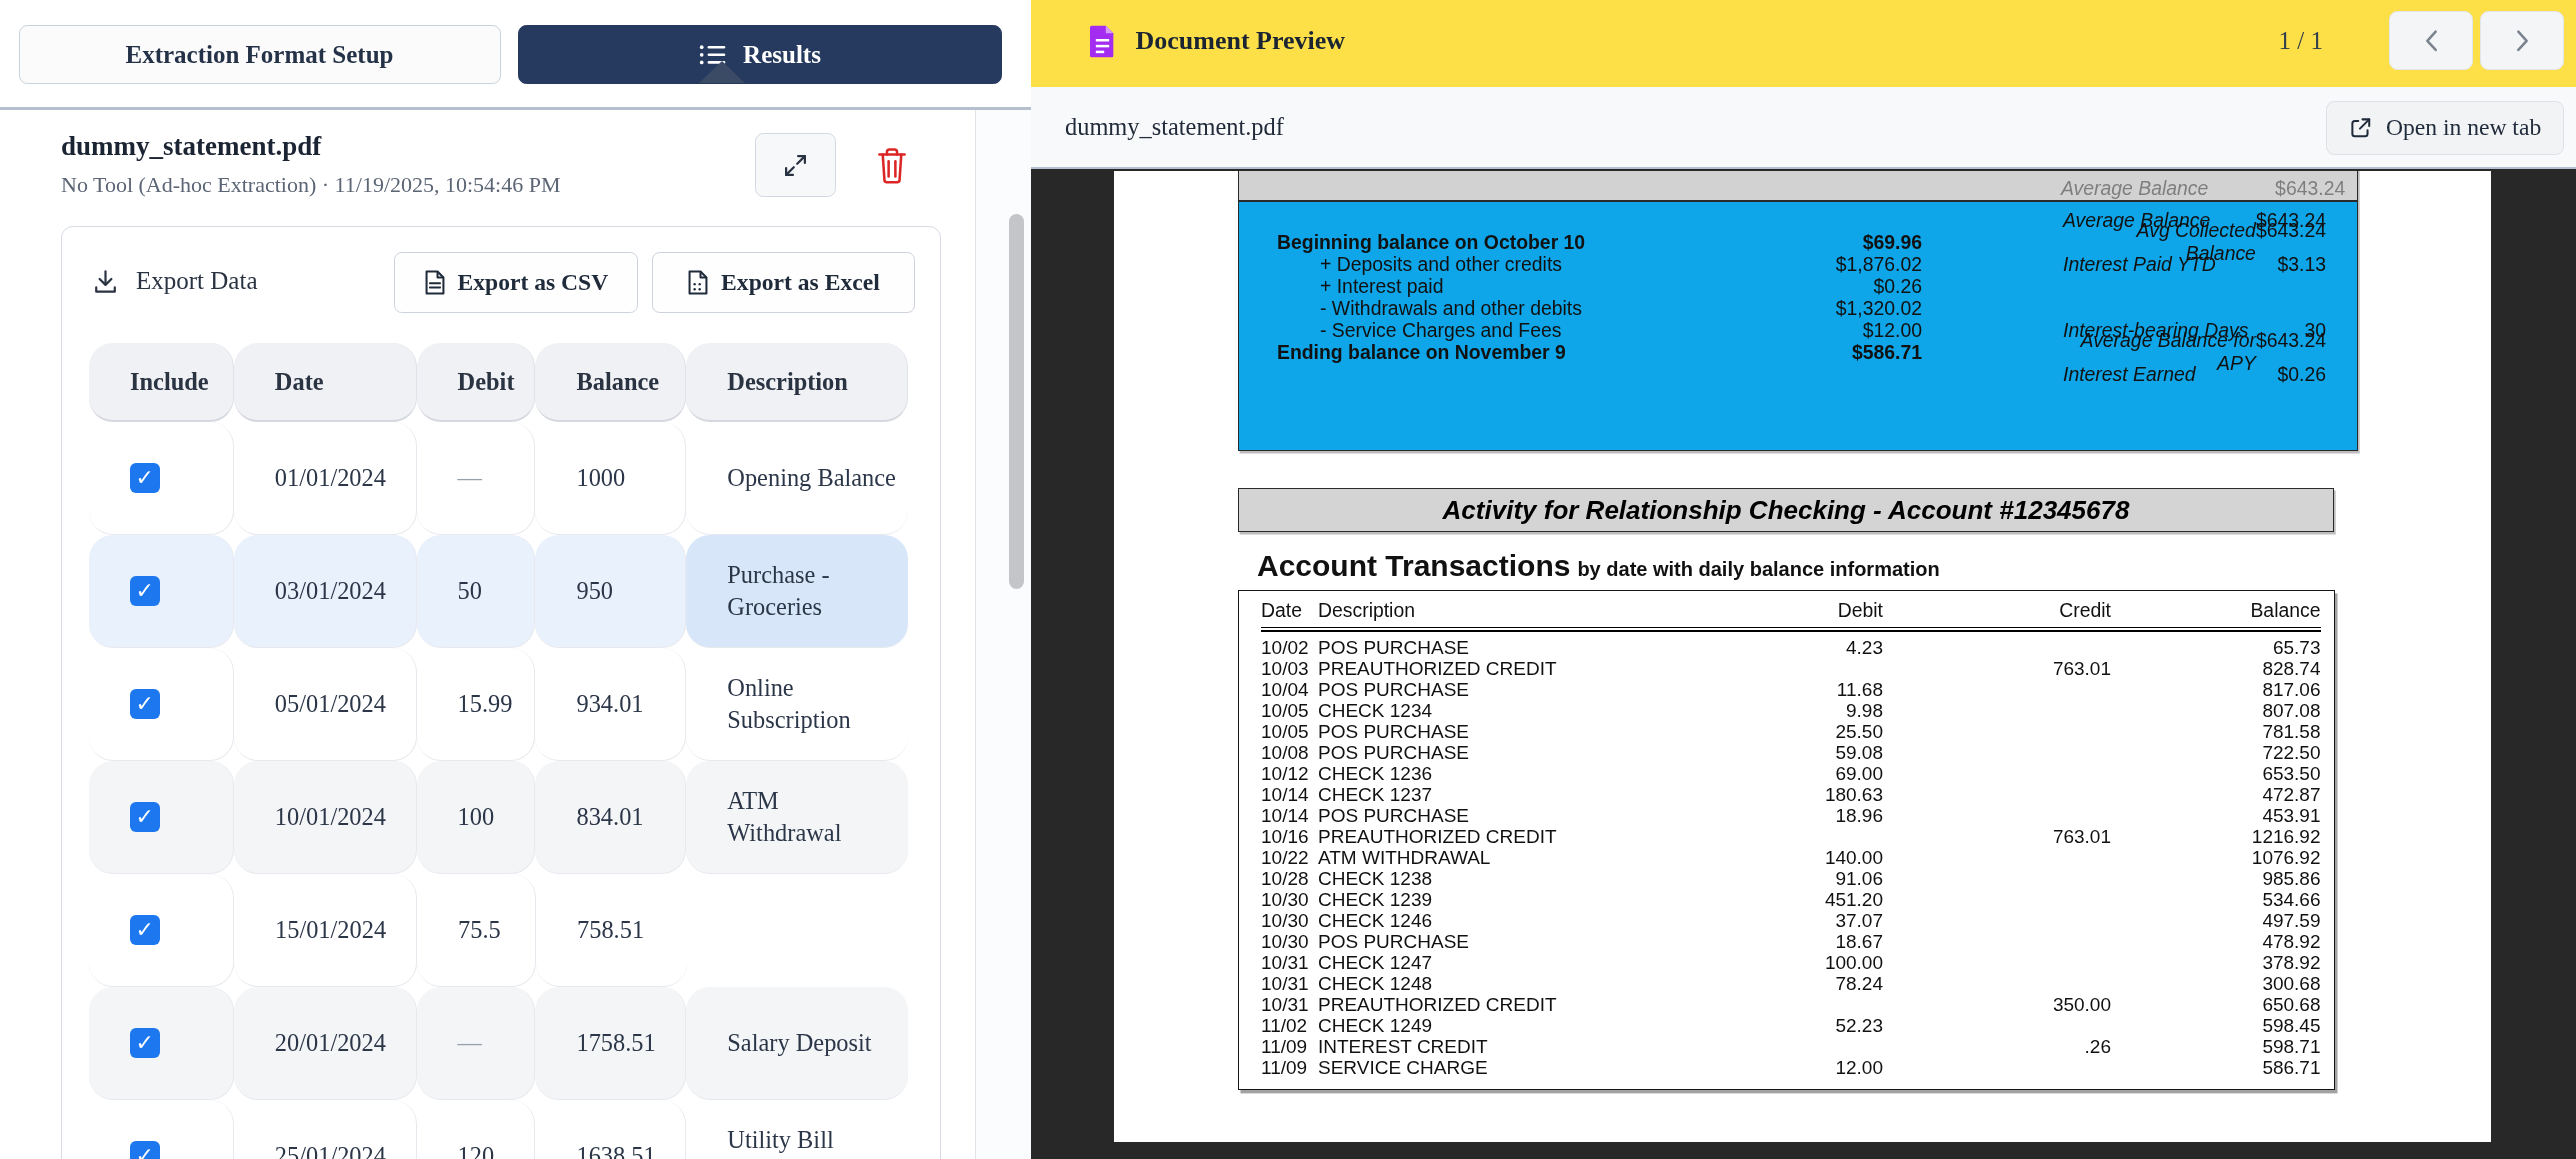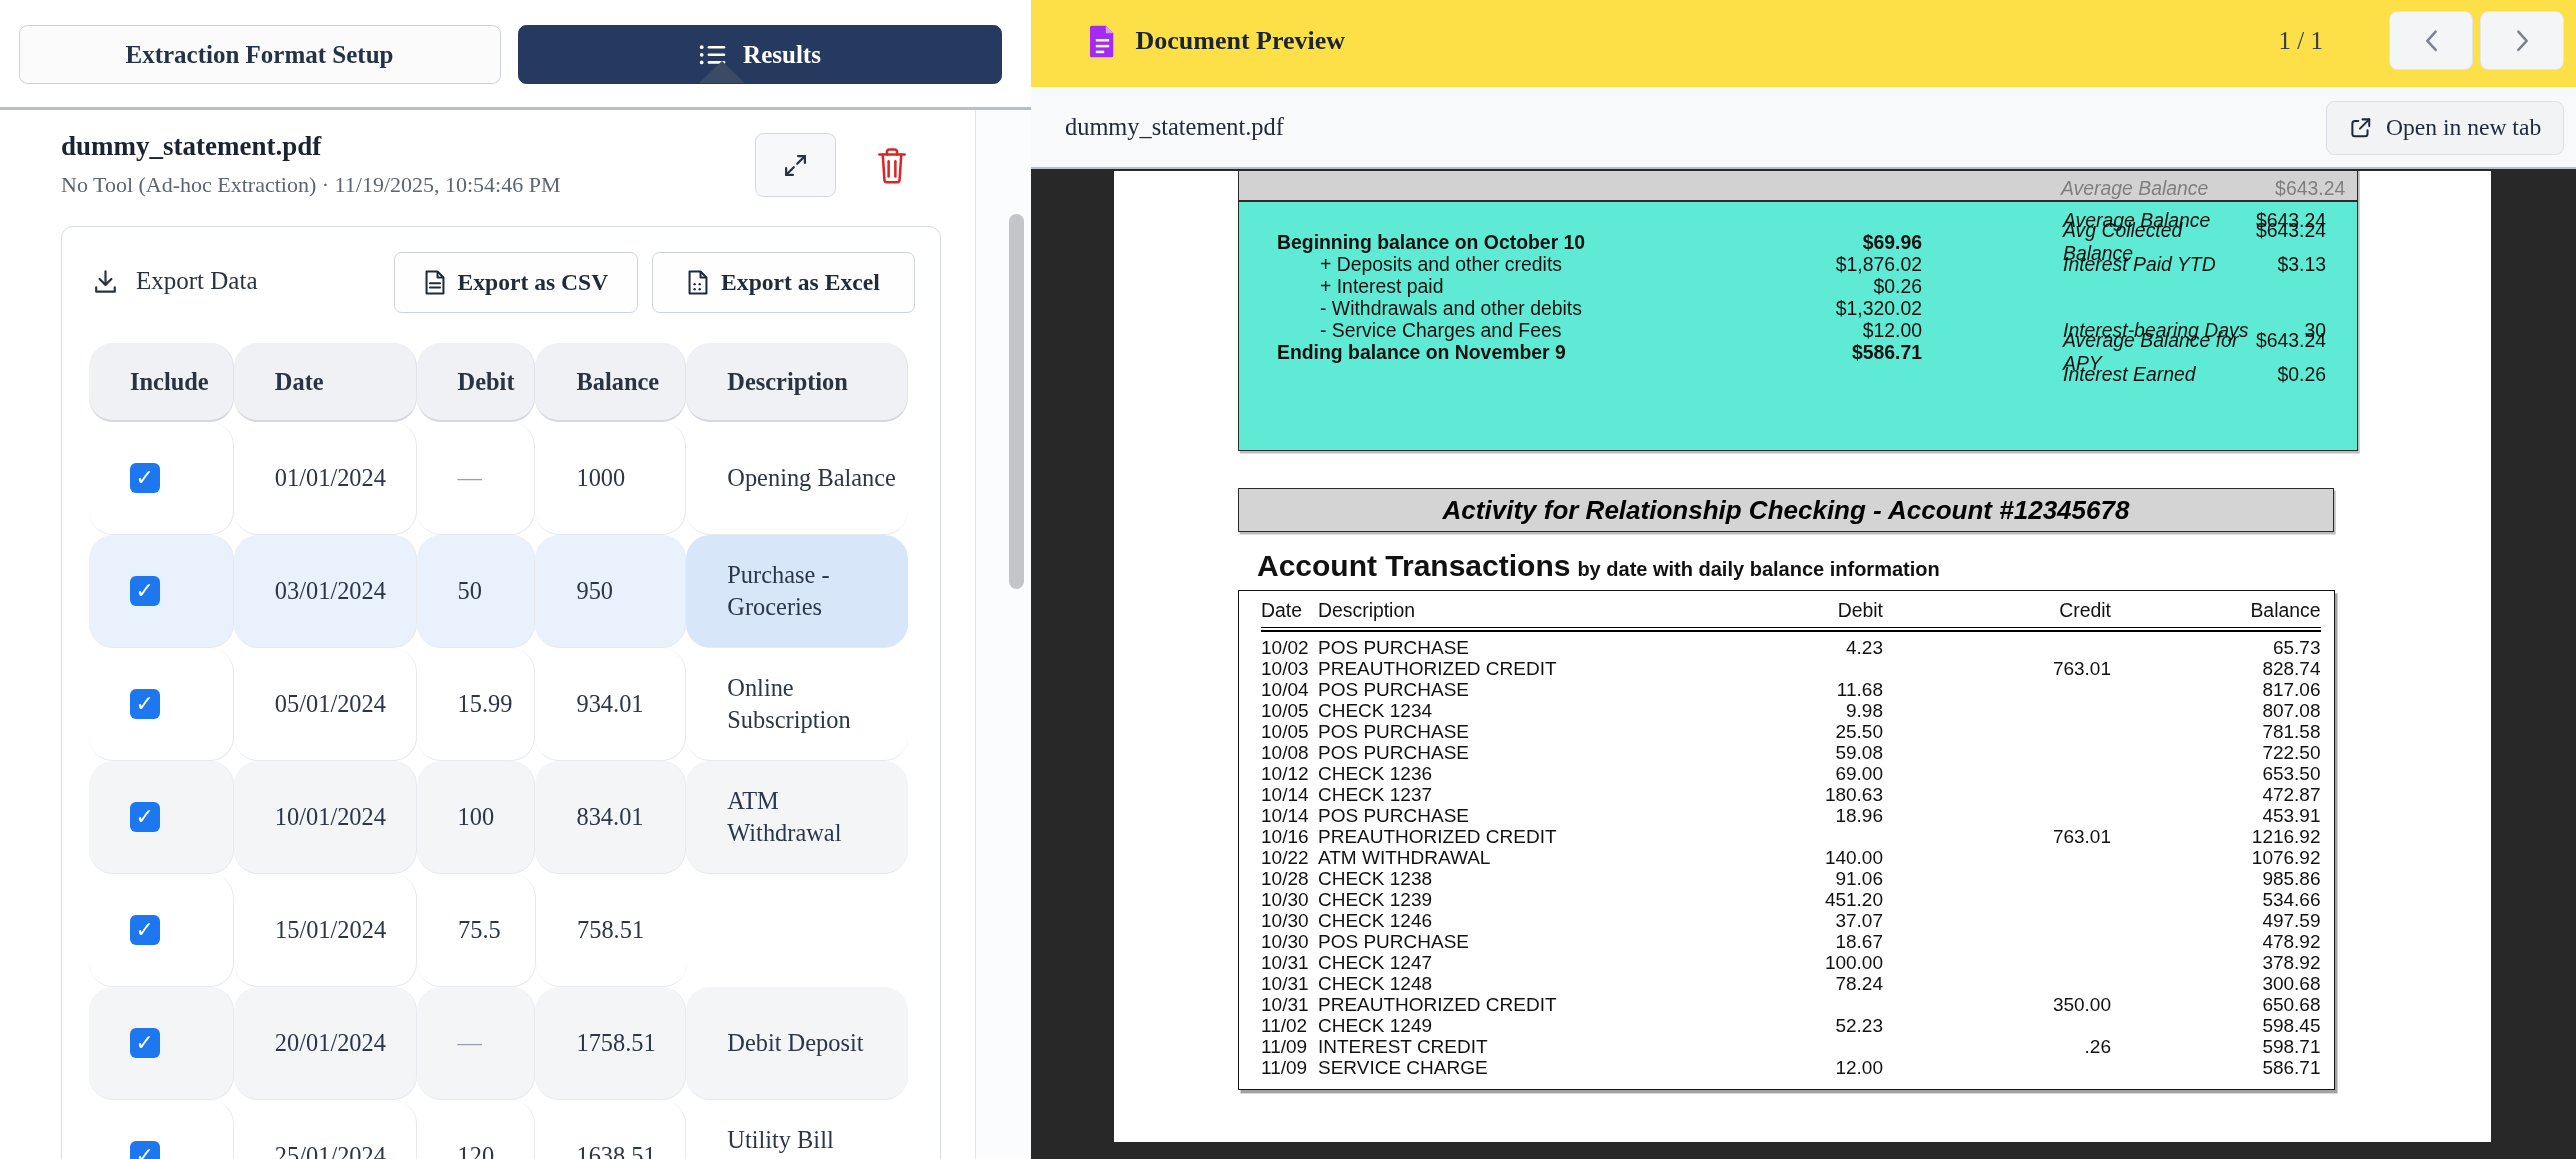--- a/index.html
+++ b/index.html
@@ -86,21 +86,21 @@
   #open-newtab-btn { position:absolute; right:11.8px; top:13.5px; height:54px; padding:0 22px; background:#f2f3f5;
                      border:1.7px solid #dde0e6; border-radius:8.4px; display:flex; align-items:center; gap:13.5px;
                      font-size:23.6px; color:#1f2a3a; cursor:pointer; }
 
   
   #pdf-stage { position:absolute; left:0; top:171px; width:1545px; height:989px; background:#282828; }
   #pdf-page { position:absolute; left:83px; top:0; width:1377px; height:971px; background:#fff;
               font-family:"Liberation Sans","DejaVu Sans",sans-serif; color:#111; overflow:hidden; }
 
   #summary-box { position:absolute; left:124px; top:-6.7px; width:1120px; height:287px;
-                 border:1.7px solid #2a2a2a; background:#5eead4; box-shadow:1.7px 2.5px 0 rgba(90,90,90,.4); }
+                 border:1.7px solid #2a2a2a; background:#0ea5e9; box-shadow:1.7px 2.5px 0 rgba(90,90,90,.4);text-align:right; }
   #summary-band { position:absolute; left:0; top:0; width:100%; height:37px; background:#d2d2d2;
                   border-bottom:2.5px solid #2a2a2a; overflow:hidden; }
   #summary-band .ghost { position:absolute; top:11.8px; left:822px; right:11.8px; display:flex;
                          font-style:italic; font-size:19.4px; color:#3a3a3a; opacity:.55; }
   #summary-band .ghost .gv { margin-left:auto; font-style:normal; }
   #summary-rows { position:absolute; left:0; top:44px; width:100%; }
   .sum-line { display:flex; height:22px; align-items:center; font-size:19.4px; }
   .sl-left { display:flex; width:683px; }
   .sl-ll { padding-left:38px; }
   .sl-ll.ind { padding-left:81px; }
@@ -286,21 +286,21 @@
         </div>
         <div class="xt-row xt-data row-stripe">
           <div class="xt-cell c-include">
             <div class="checkbox">
               <span>✓</span>
             </div>
           </div>
           <div class="xt-cell c-date">20/01/2024</div>
           <div class="xt-cell c-debit dash">—</div>
           <div class="xt-cell c-balance">1758.51</div>
-          <div class="xt-cell c-desc">Debit Deposit</div>
+          <div class="xt-cell c-desc">Salary Deposit</div>
         </div>
         <div class="xt-row xt-data row-white">
           <div class="xt-cell c-include">
             <div class="checkbox">
               <span>✓</span>
             </div>
           </div>
           <div class="xt-cell c-date">25/01/2024</div>
           <div class="xt-cell c-debit">120</div>
           <div class="xt-cell c-balance">1638.51</div>

